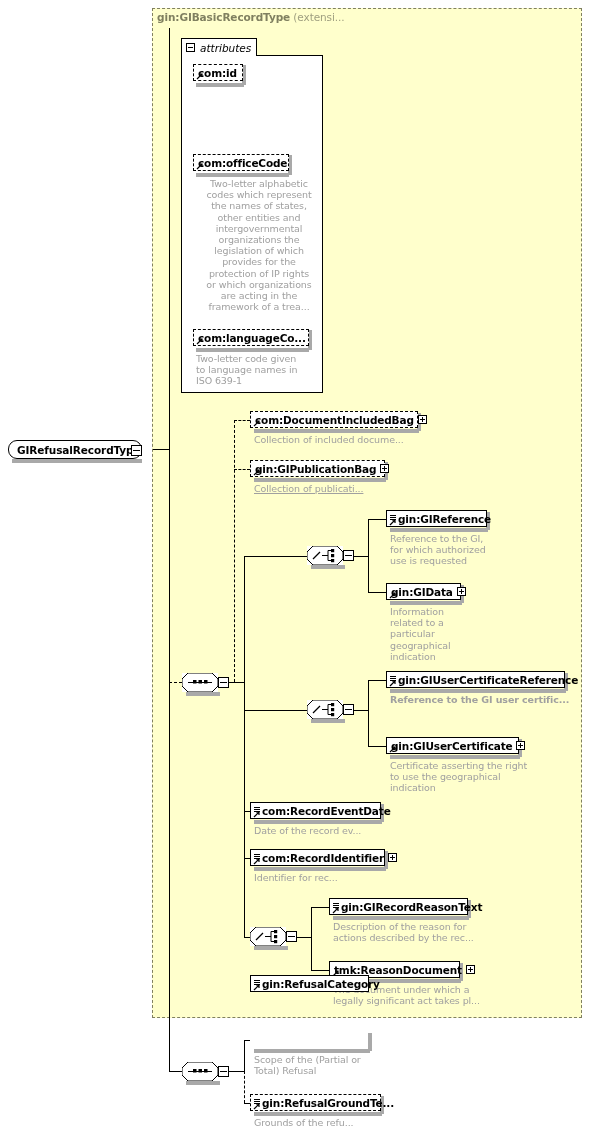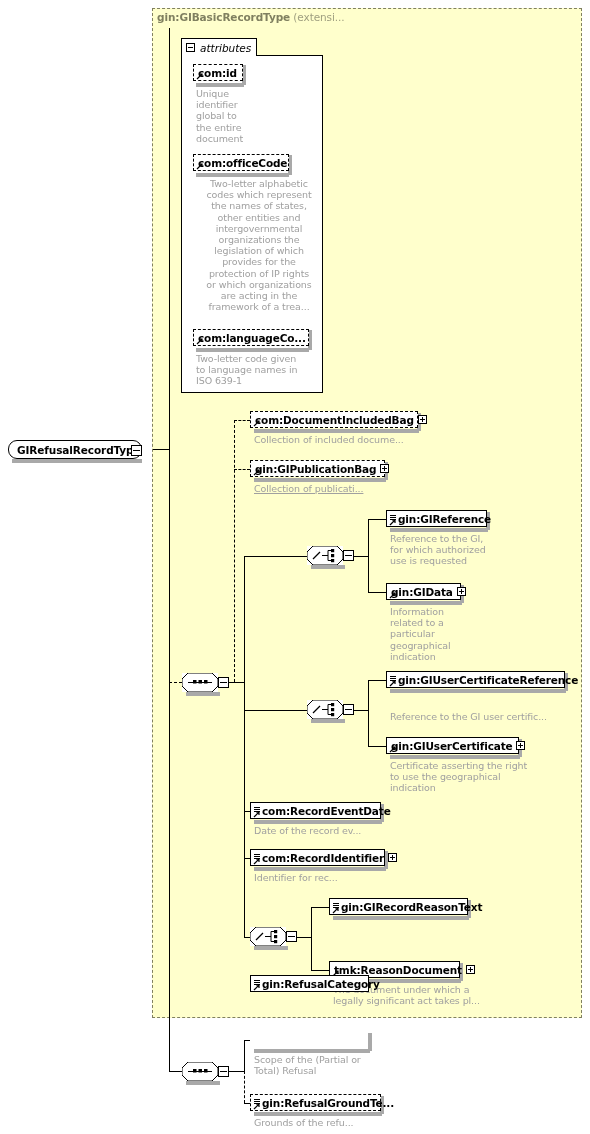--- a/index.html
+++ b/index.html
@@ -172,25 +172,20 @@
   <div class="shadow" style="left:196px;top:83px;width:48px;height:4px;"></div>
   <div class="shadow" style="left:242px;top:65px;width:4px;height:20px;"></div>
   <div class="node dashed" style="left:193px;top:64px;width:50px;">
     <span class="nm">com:id</span>
     <span class="arrow-ico">
       <svg width="7" height="7" viewBox="0 0 7 7">
           <path d="M1 6 L6 1 M3 1 L6 1 L6 4" stroke="#000" stroke-width="1.2" fill="none"></path>
         </svg>
     </span>
   </div>
-  <div class="anno" style="left:196px;top:88px;width:120px;">Unique
-identifier
-global to
-the entire
-document</div>
 
   <div class="shadow" style="left:196px;top:173px;width:93px;height:4px;"></div>
   <div class="shadow" style="left:288px;top:155px;width:4px;height:20px;"></div>
   <div class="node dashed" style="left:193px;top:154px;width:96px;">
     <span class="nm">com:officeCode</span>
     <span class="arrow-ico">
       <svg width="7" height="7" viewBox="0 0 7 7">
           <path d="M1 6 L6 1 M3 1 L6 1 L6 4" stroke="#000" stroke-width="1.2" fill="none"></path>
         </svg>
     </span>
@@ -369,21 +364,21 @@
         <i></i>
         <i></i>
       </span>
     <span class="nm">gin:GIUserCertificateReference</span>
     <span class="arrow-ico">
       <svg width="7" height="7" viewBox="0 0 7 7">
           <path d="M1 6 L6 1 M3 1 L6 1 L6 4" stroke="#000" stroke-width="1.2" fill="none"></path>
         </svg>
     </span>
   </div>
-  <div class="anno" style="left:390px;top:711px;width:190px;">Reference to the GI user certific...</div>
+  <div class="anno" style="left:390px;top:694px;width:190px;font-weight:bold;">Reference to the GI user certific...</div>
 
   <div class="shadow" style="left:390px;top:755px;width:130px;height:4px;"></div>
   <div class="shadow" style="left:518px;top:739px;width:4px;height:18px;"></div>
   <div class="node solid" style="left:386px;top:737px;width:133px;">
     <span class="nm">gin:GIUserCertificate</span>
     <span class="plus-sq"></span>
     <span class="arrow-ico">
       <svg width="7" height="7" viewBox="0 0 7 7">
           <path d="M1 6 L6 1 M3 1 L6 1 L6 4" stroke="#000" stroke-width="1.2" fill="none"></path>
         </svg>
@@ -457,20 +452,22 @@
         <i></i>
         <i></i>
       </span>
     <span class="nm">gin:GIRecordReasonText</span>
     <span class="arrow-ico">
       <svg width="7" height="7" viewBox="0 0 7 7">
           <path d="M1 6 L6 1 M3 1 L6 1 L6 4" stroke="#000" stroke-width="1.2" fill="none"></path>
         </svg>
     </span>
   </div>
+  <div class="anno" style="left:333px;top:921px;width:200px;">Description of the reason for
+actions described by the rec...</div>
 
   <div class="shadow" style="left:333px;top:979px;width:128px;height:4px;"></div>
   <div class="shadow" style="left:459px;top:963px;width:4px;height:18px;"></div>
   <div class="node solid" style="left:329px;top:961px;width:131px;">
     <span class="nm">tmk:ReasonDocument</span>
     <span class="plus-sq"></span>
     <span class="arrow-ico">
       <svg width="7" height="7" viewBox="0 0 7 7">
           <path d="M1 6 L6 1 M3 1 L6 1 L6 4" stroke="#000" stroke-width="1.2" fill="none"></path>
         </svg>

